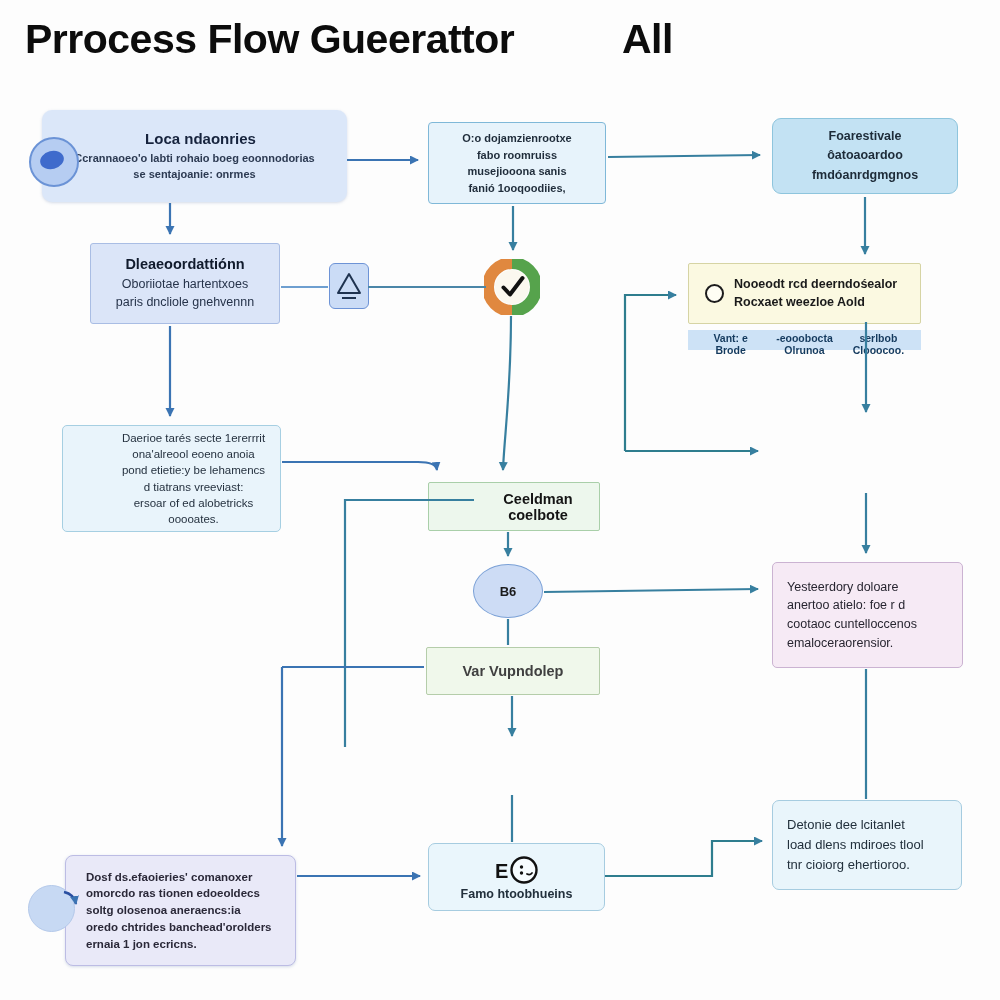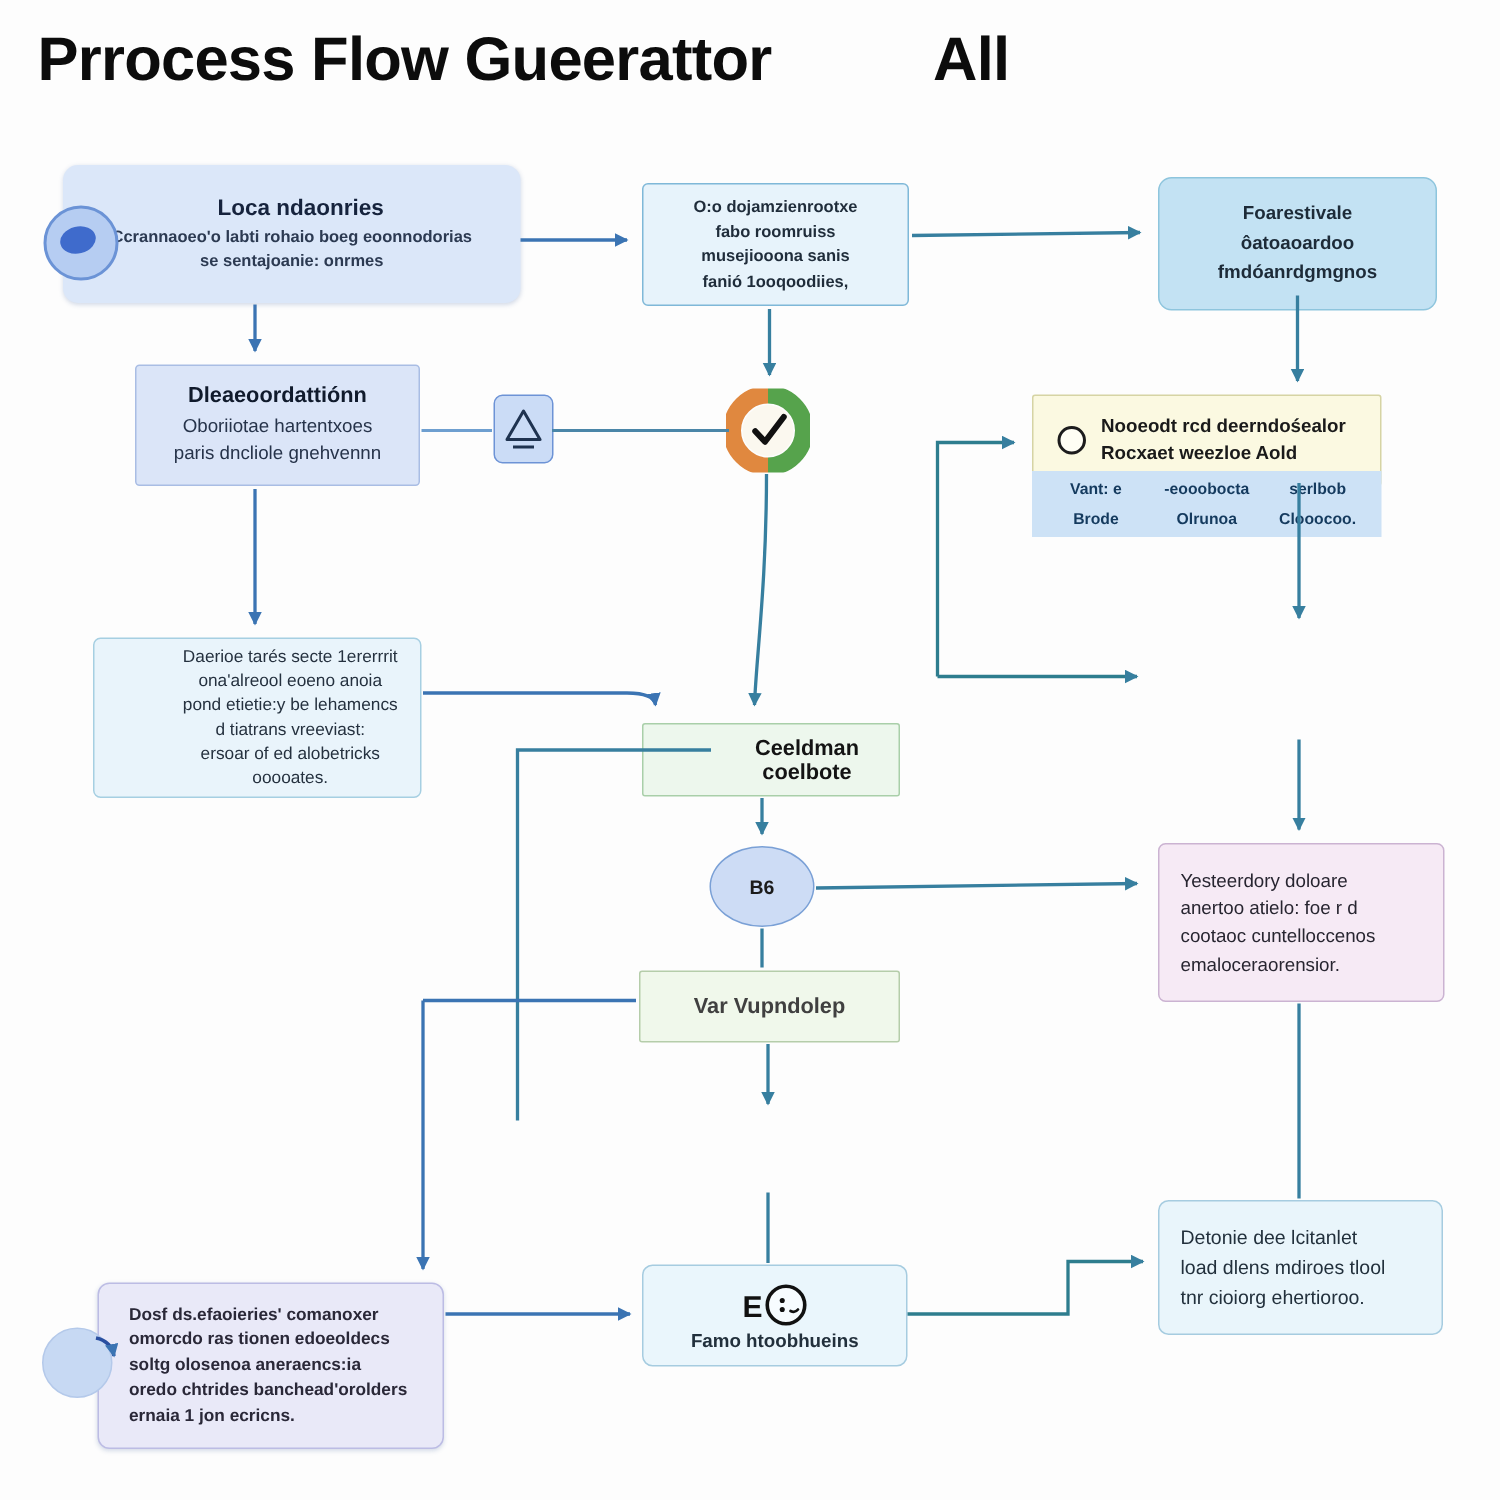--- a/index.html
+++ b/index.html
@@ -83,21 +83,21 @@
     <div class="inner"></div>
   </div>
 
   <div class="node n-generator" style="left:428px;top:122px;width:178px;height:82px;">
     <div>O:o dojamzienrootxe</div>
     <div>fabo roomruiss</div>
     <div>musejiooona sanis</div>
     <div>fanió 1ooqoodiies,</div>
   </div>
 
-  <div class="node n-forecast" style="left:772px;top:118px;width:186px;height:89px;">
+  <div class="node n-forecast" style="left:772px;top:118px;width:186px;height:76px;">
     <div>Foarestivale</div>
     <div>ôatoaoardoo</div>
     <div>fmdóanrdgmgnos</div>
   </div>
 
   <div class="node n-desc" style="left:90px;top:243px;width:190px;height:81px;">
     <div class="nd-title">Dleaeoordattiónn</div>
     <div class="nd-line">Oboriiotae hartentxoes</div>
     <div class="nd-line">paris dncliole gnehvennn</div>
   </div>
@@ -119,21 +119,21 @@
   </div>
 
   <div class="node n-notice" style="left:688px;top:263px;width:233px;height:61px;">
     <span class="radio"></span>
     <span class="txt">
       <div>Nooeodt rcd deerndośealor</div>
       <div>Rocxaet weezloe Aold</div>
     </span>
   </div>
 
-  <div class="node n-strip" style="left:688px;top:314px;width:233px;height:44px;">
+  <div class="node n-strip" style="left:688px;top:330px;width:233px;height:20px;">
     <div>Vant: e</div>
     <div>-eooobocta</div>
     <div>serlbob</div>
     <div>Brode</div>
     <div>Olrunoa</div>
     <div>Clooocoo.</div>
   </div>
 
 
   <div class="node n-tall" style="left:62px;top:425px;width:219px;height:107px;">

